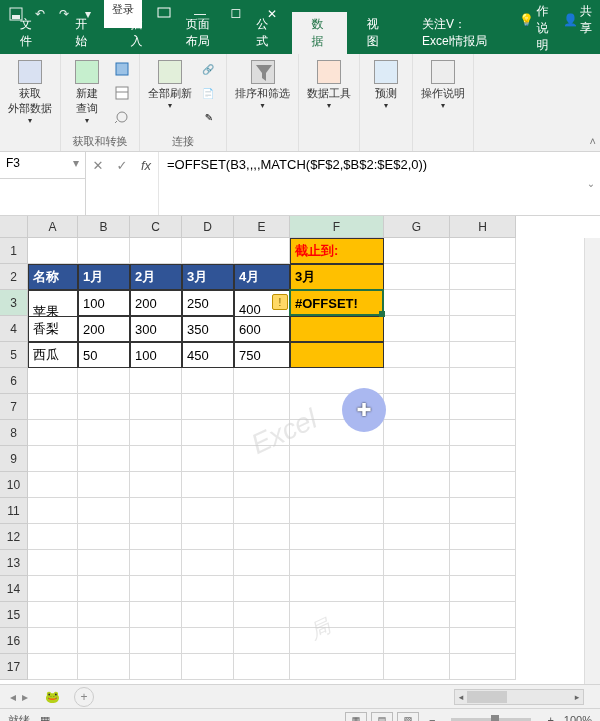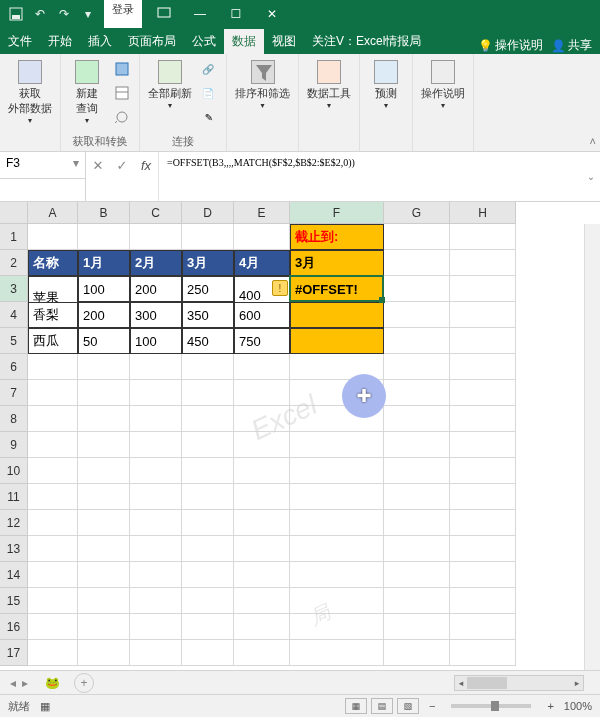--- a/index.html
+++ b/index.html
@@ -9,44 +9,44 @@
 .titlebar { background: #0e7145; height: 28px; display: flex; align-items: center; color: #fff; font-size: 12px; }
 .titlebar .qat { display: flex; align-items: center; gap: 4px; padding: 0 6px; }
 .titlebar .qat-item { width: 20px; height: 20px; display: flex; align-items: center; justify-content: center; opacity: .9; }
 .titlebar .title-text { flex: 1; text-align: center; white-space: nowrap; overflow: hidden; }
 .titlebar .win-btns { display: flex; }
 .titlebar .login-btn { background: #fff; color: #333; padding: 2px 8px; font-size: 11px; margin-right: 4px; }
 .titlebar .win-btn { width: 36px; height: 28px; display: flex; align-items: center; justify-content: center; }
 
 
 .ribbon-tabs { background: #0e7145; height: 26px; display: flex; align-items: flex-end; color: #fff; font-size: 12px; }
-.ribbon-tabs .tab { padding: 4px 8px; cursor: pointer; }
+.ribbon-tabs .tab { padding: 4px 20px; cursor: pointer; }
 .ribbon-tabs .tab.active { background: #f1f1f1; color: #217346; }
 .ribbon-tabs .right-area { margin-left: auto; display: flex; align-items: center; padding: 0 8px; gap: 8px; }
 .ribbon-tabs .right-item { display: flex; align-items: center; gap: 2px; }
 
 
 .ribbon { background: #f1f1f1; height: 98px; border-bottom: 1px solid #d4d4d4; display: flex; position: relative; }
 .ribbon-group { border-right: 1px solid #e0e0e0; padding: 4px 6px 2px; display: flex; flex-direction: column; align-items: center; justify-content: space-between; }
 .ribbon-group .group-content { display: flex; align-items: flex-start; gap: 4px; }
 .ribbon-group .group-label { font-size: 11px; color: #666; text-align: center; }
 .big-btn { display: flex; flex-direction: column; align-items: center; justify-content: center; font-size: 11px; color: #333; padding: 2px; min-width: 40px; }
 .big-btn .icon-box { width: 24px; height: 24px; margin-bottom: 2px; background: #ddd; border: 1px solid #999; }
 .small-btn-col { display: flex; flex-direction: column; gap: 2px; }
 .small-btn { width: 22px; height: 22px; display: flex; align-items: center; justify-content: center; font-size: 10px; }
 .collapse-arrow { position: absolute; right: 4px; bottom: 4px; font-size: 11px; color: #777; }
 
 
-.formula-row { display: flex; height: 50px; border-bottom: 1px solid #d4d4d4; }
+.formula-row { display: flex; height: 64px; border-bottom: 1px solid #d4d4d4; }
 .name-box { width: 86px; border-right: 1px solid #d4d4d4; display: flex; align-items: flex-start; padding: 4px 6px; font-size: 12px; background: #fff; position: relative; height: 26px; box-shadow: 0 1px 0 #d4d4d4; }
 .name-box .caret { margin-left: auto; color: #888; }
 .fx-btns { display: flex; align-items: center; border-right: 1px solid #e5e5e5; height: 26px; }
 .fx-btn { width: 24px; height: 24px; display: flex; align-items: center; justify-content: center; font-size: 13px; color: #888; }
 .fx-btn.fx { font-style: italic; color: #555; }
-.formula-input { flex: 1; padding: 4px 8px; font-size: 10px; background: #fff; display: flex; align-items: flex-start; line-height: 1.4; font-family: Liberation Serif, serif; }
+.formula-input { flex: 1; padding: 4px 8px; font-size: 13px; background: #fff; display: flex; align-items: flex-start; line-height: 1.4; }
 .formula-expand { width: 18px; display: flex; align-items: center; justify-content: center; font-size: 10px; color: #888; }
 
 
 .sheet-area { display: flex; height: 468px; position: relative; }
 .corner { width: 28px; height: 22px; background: #e6e6e6; border-right: 1px solid #ccc; border-bottom: 1px solid #ccc; position: absolute; left:0; top:0; }
 .col-headers { position: absolute; left: 28px; top: 0; display: flex; height: 22px; }
 .col-h { background: #e6e6e6; border-right: 1px solid #ccc; border-bottom: 1px solid #ccc; display: flex; align-items: center; justify-content: center; font-size: 12px; color: #333; }
 .col-h.sel { background: #cde6d7; }
 .row-headers { position: absolute; left: 0; top: 22px; width: 28px; }
 .row-h { height: 26px; background: #e6e6e6; border-bottom: 1px solid #ccc; border-right: 1px solid #ccc; display: flex; align-items: center; justify-content: center; font-size: 12px; color: #333; }

